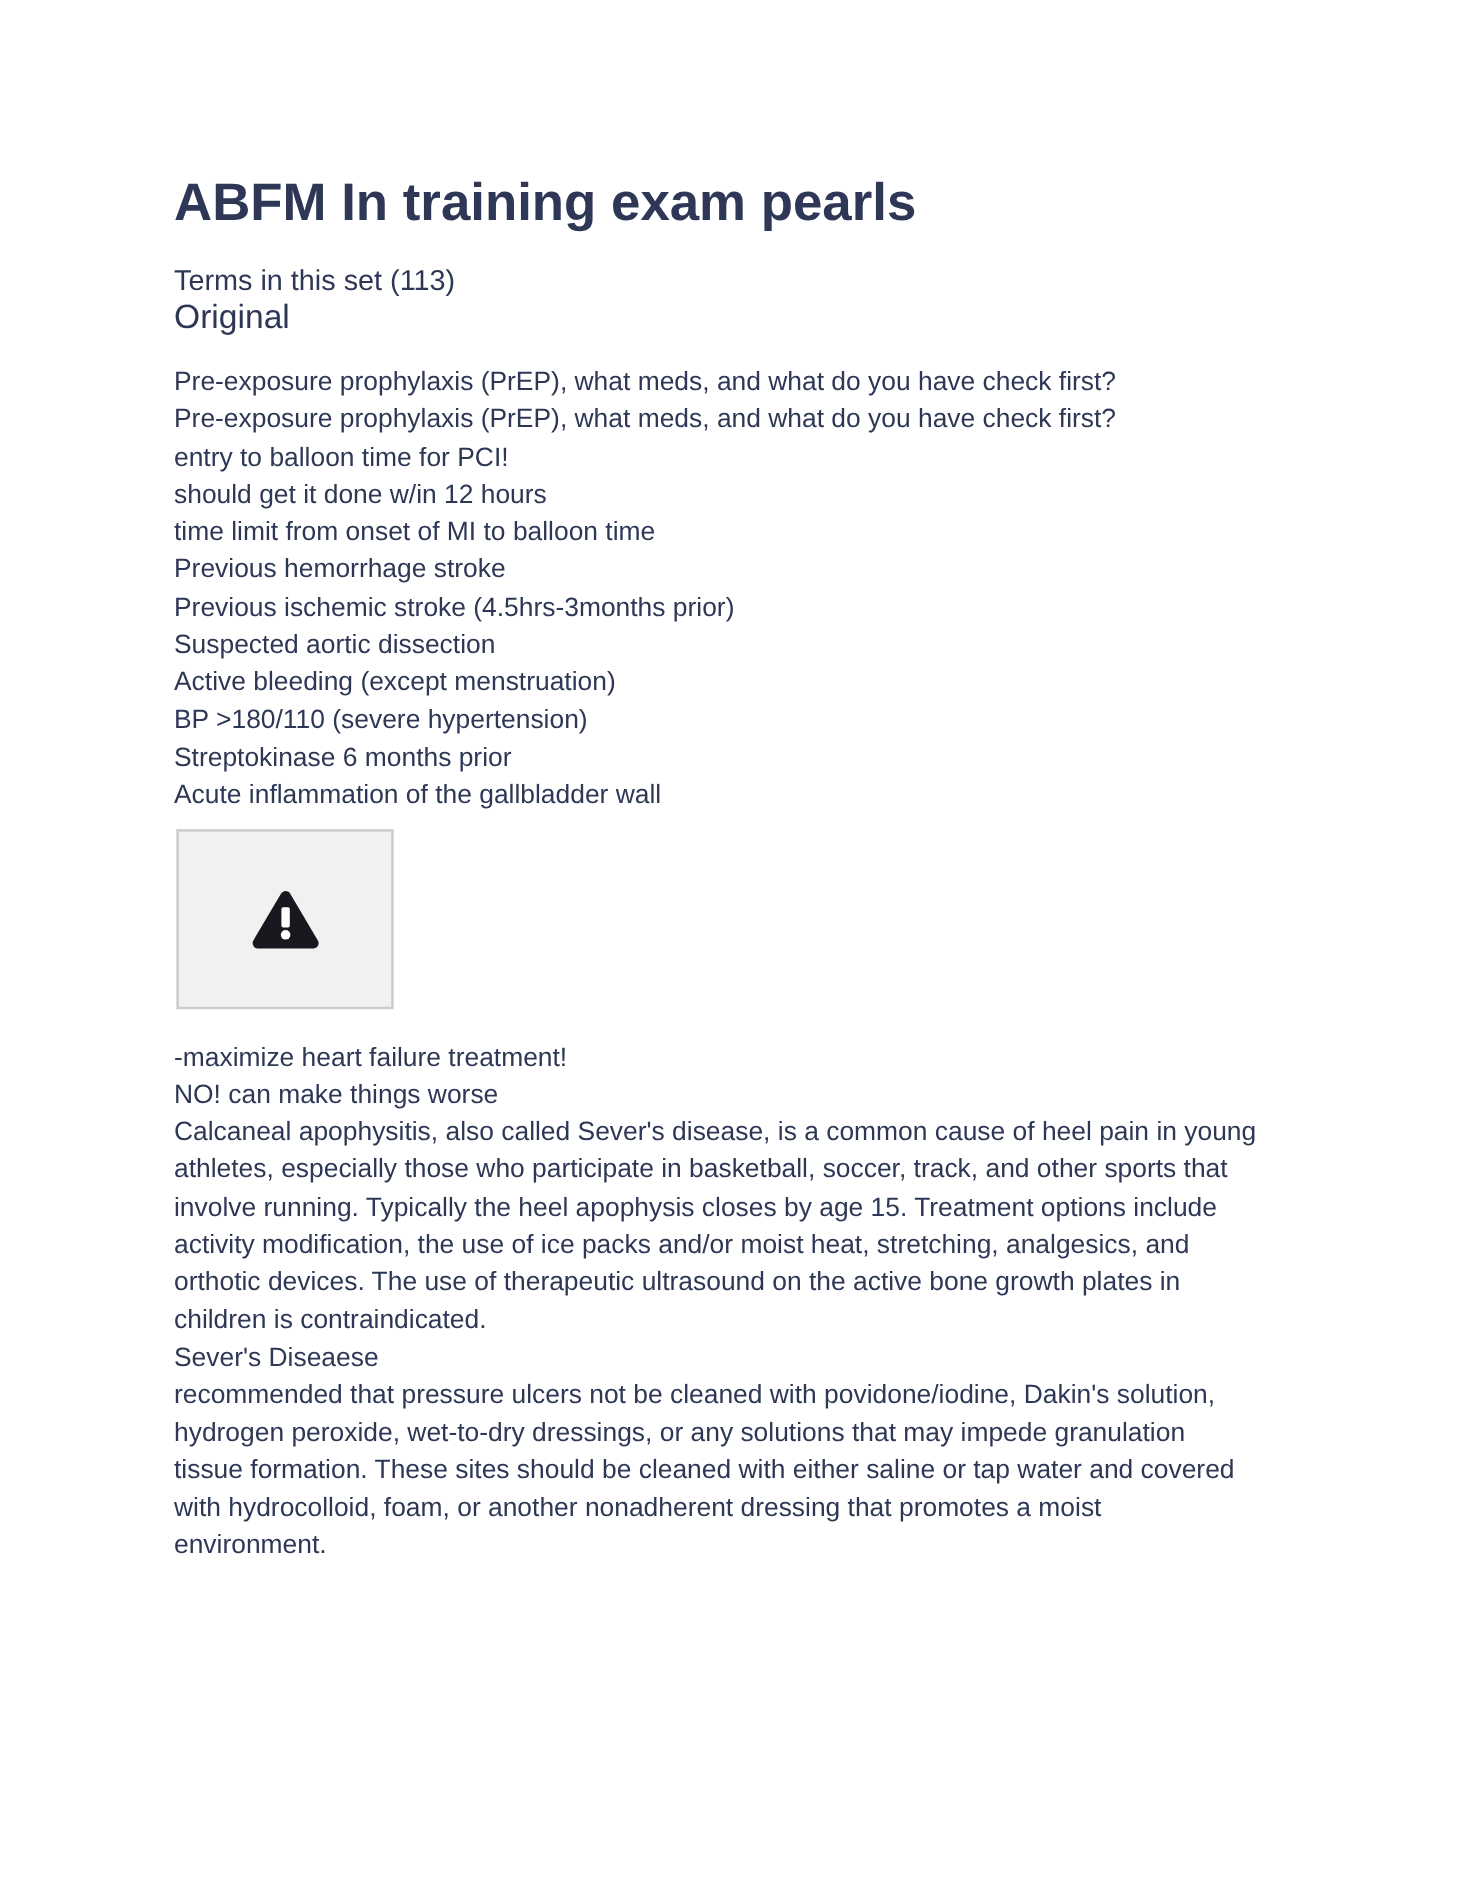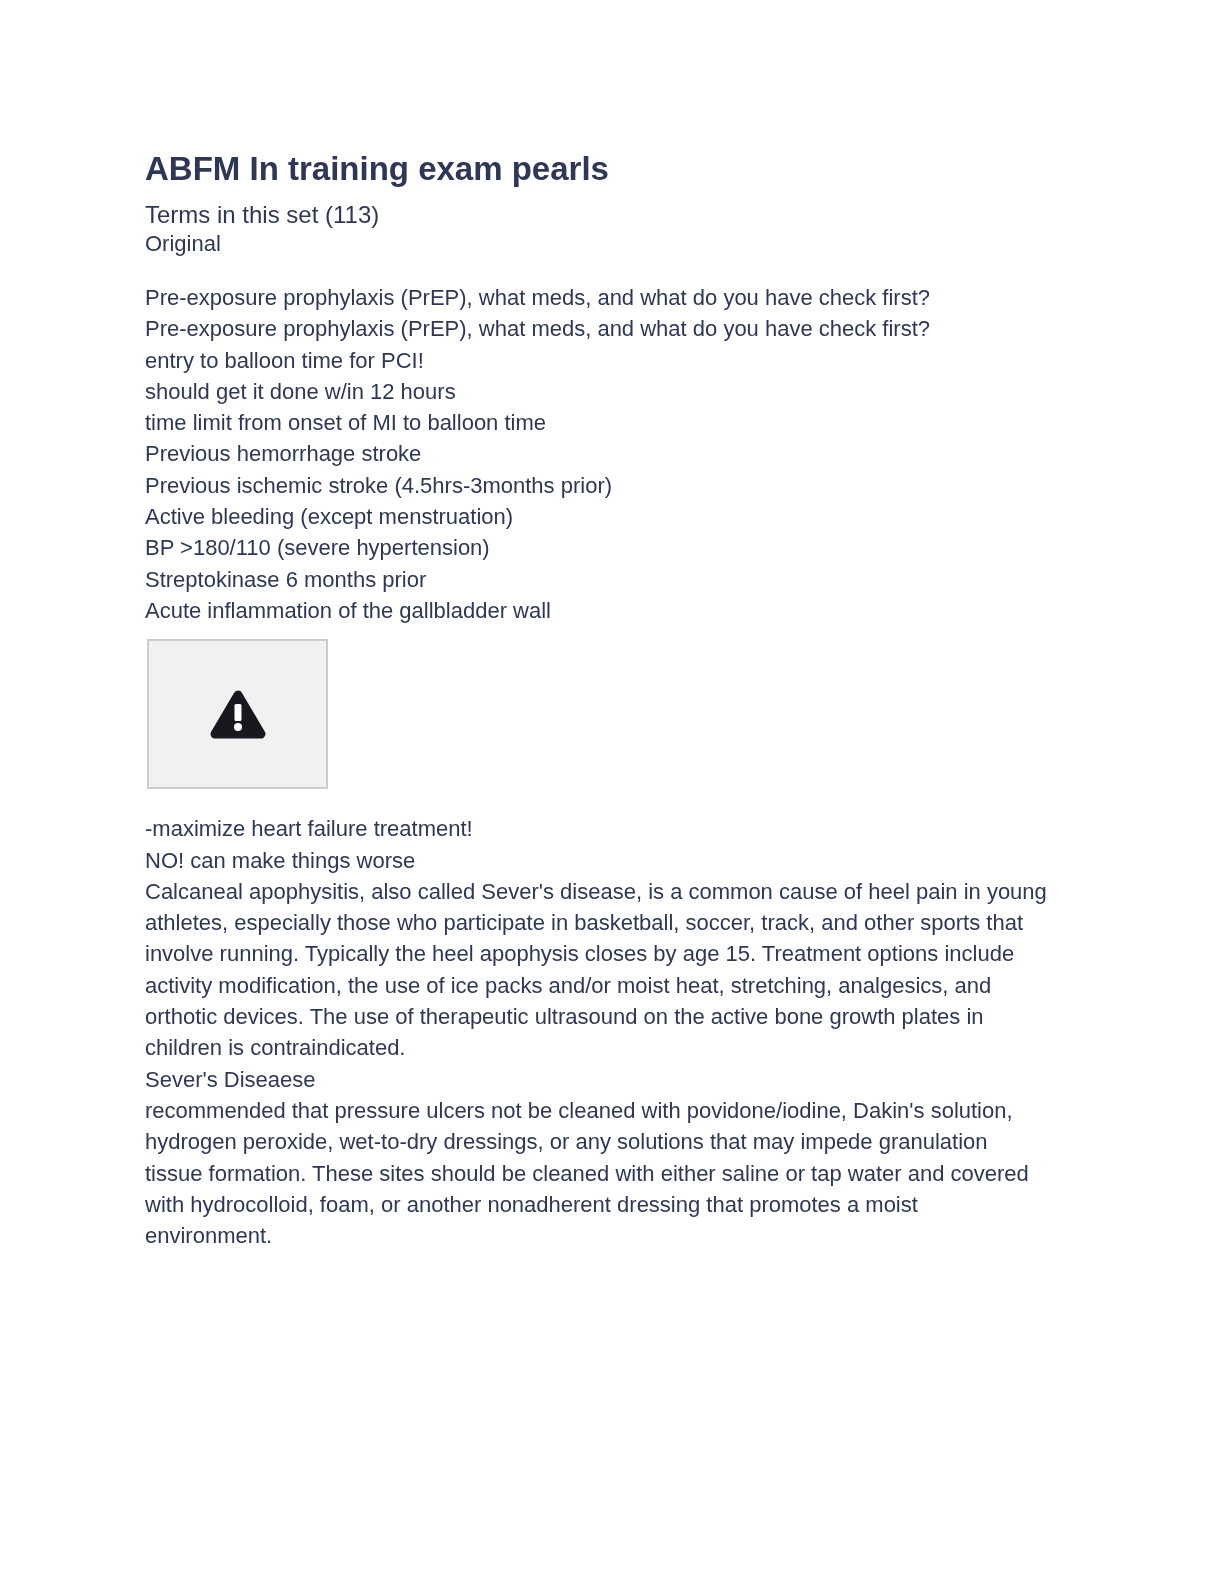--- a/index.html
+++ b/index.html
@@ -15,33 +15,33 @@
     overflow: hidden;
   }
   .page {
     box-sizing: border-box;
     width: 1224px;
     height: 1584px;
     padding: 141px 174px 0 145px;
     background: #ffffff;
   }
   .page-title {
-    font-size: 33px;
+    font-size: 44px;
     line-height: 55px;
     font-weight: 700;
-    margin: 0 0 4px 0;
+    margin: 0 0 24px 0;
     color: #2e3856;
   }
   .terms-header {
     font-size: 24px;
     line-height: 29px;
     font-weight: 400;
   }
   .mode-label {
-    font-size: 22px;
+    font-size: 28px;
     line-height: 29px;
   }
   .term-block {
     font-size: 22px;
     line-height: 31.3px;
     margin-top: 24px;
   }
   .term-block .line {
     
   }
@@ -73,20 +73,21 @@
   <div class="mode-label">Original</div>
 
   <div class="term-block">
       <div class="line">Pre-exposure prophylaxis (PrEP), what meds, and what do you have check first?</div>
       <div class="line">Pre-exposure prophylaxis (PrEP), what meds, and what do you have check first?</div>
       <div class="line">entry to balloon time for PCI!</div>
       <div class="line">should get it done w/in 12 hours</div>
       <div class="line">time limit from onset of MI to balloon time</div>
       <div class="line">Previous hemorrhage stroke</div>
       <div class="line">Previous ischemic stroke (4.5hrs-3months prior)</div>
+      <div class="line">Suspected aortic dissection</div>
       <div class="line">Active bleeding (except menstruation)</div>
       <div class="line">BP &gt;180/110 (severe hypertension)</div>
       <div class="line">Streptokinase 6 months prior</div>
       <div class="line">Acute inflammation of the gallbladder wall</div>
     </div>
 
   <div class="image-box">
     <span class="warn-icon">
       <svg width="58" height="50" viewBox="0 0 58 50" aria-hidden="true">
         <path d="M29 6 L52 45 L6 45 Z" fill="#17191f" stroke="#17191f" stroke-width="9" stroke-linejoin="round"></path>

